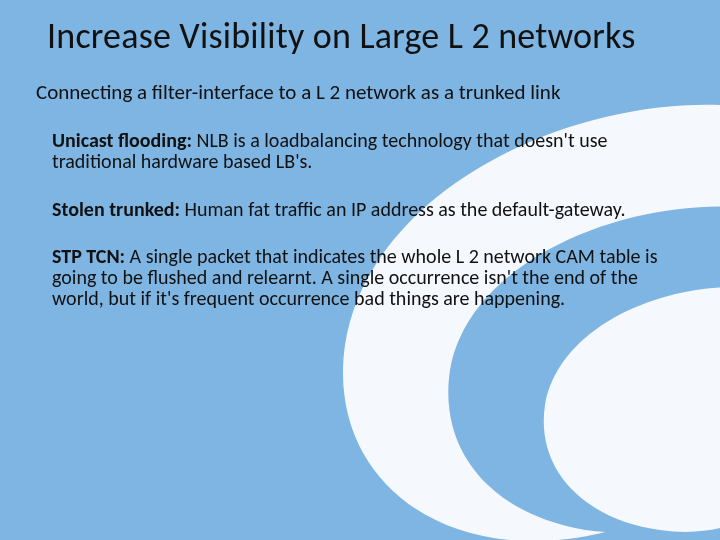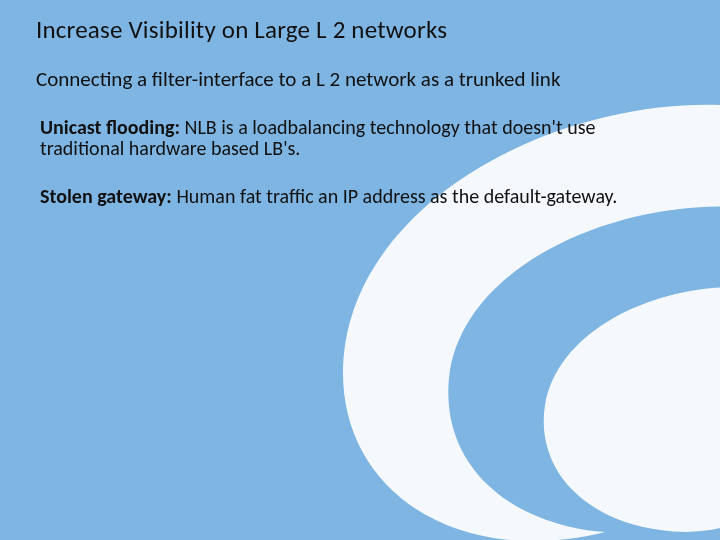--- a/index.html
+++ b/index.html
@@ -20,36 +20,36 @@
     position: absolute;
     inset: 0;
     pointer-events: none;
   }
   .content {
     position: relative;
     padding: 14px 36px 0 36px;
     color: #111;
   }
   h1.title {
-    font-size: 25px;
+    font-size: 36px;
     font-weight: 400;
-    margin: 0 0 22px 0;
+    margin: 0 0 22px 11px;
     letter-spacing: 0.2px;
     color: #111;
   }
   p.lead {
     font-size: 21px;
     font-weight: 400;
     margin: 0 0 26px 0;
     line-height: 1.15;
   }
   .item {
     font-size: 20px;
     line-height: 1.06;
-    margin: 0 0 26px 4px;
+    margin: 0 0 26px 16px;
   }
   .item .bold {
     font-weight: 700;
   }
 </style>
 </head>
 <body>
 
 <div class="slide">
 
@@ -73,18 +73,21 @@
 
   <div class="content">
     <h1 class="title">Increase Visibility on Large L 2 networks</h1>
     <p class="lead">Connecting a filter-interface to a L 2 network as a trunked link</p>
 
     <p class="item">
       <span class="bold">Unicast flooding:</span><span> NLB is a loadbalancing technology that doesn't use traditional hardware based LB's.</span>
     </p>
 
     <p class="item">
-      <span class="bold">Stolen gateway:</span><span> Human fat traffic an IP address as the default-gateway.</span>
+      <span class="bold">Stolen trunked:</span><span> Human fat traffic an IP address as the default-gateway.</span>
     </p>
 
 
+    <p class="item">
+      <span class="bold">STP TCN:</span><span> A single packet that indicates the whole L 2 network CAM table is going to be flushed and relearnt. A single occurrence isn't the end of the world, but if it's frequent occurrence bad things are happening.</span>
+    </p>
   </div>
 </div>
 
 </body></html>

